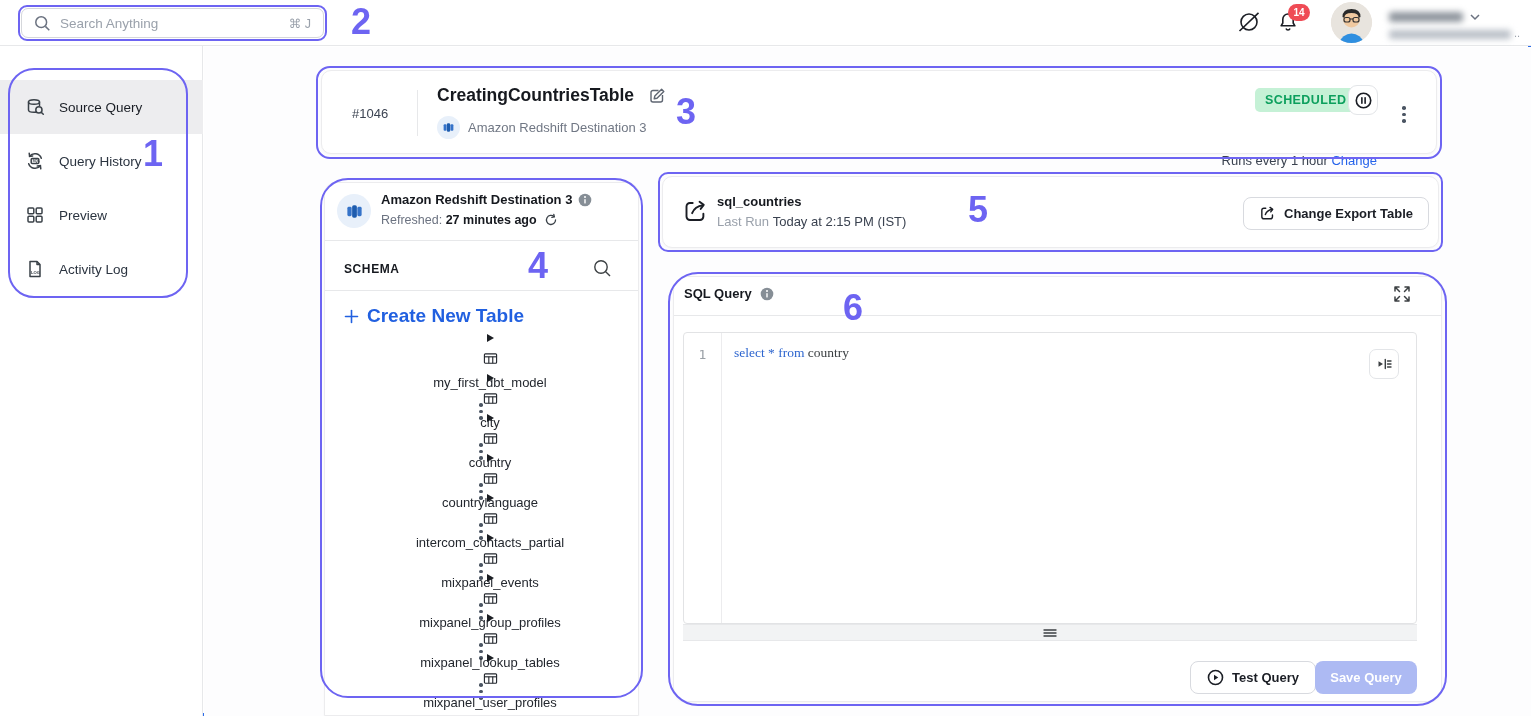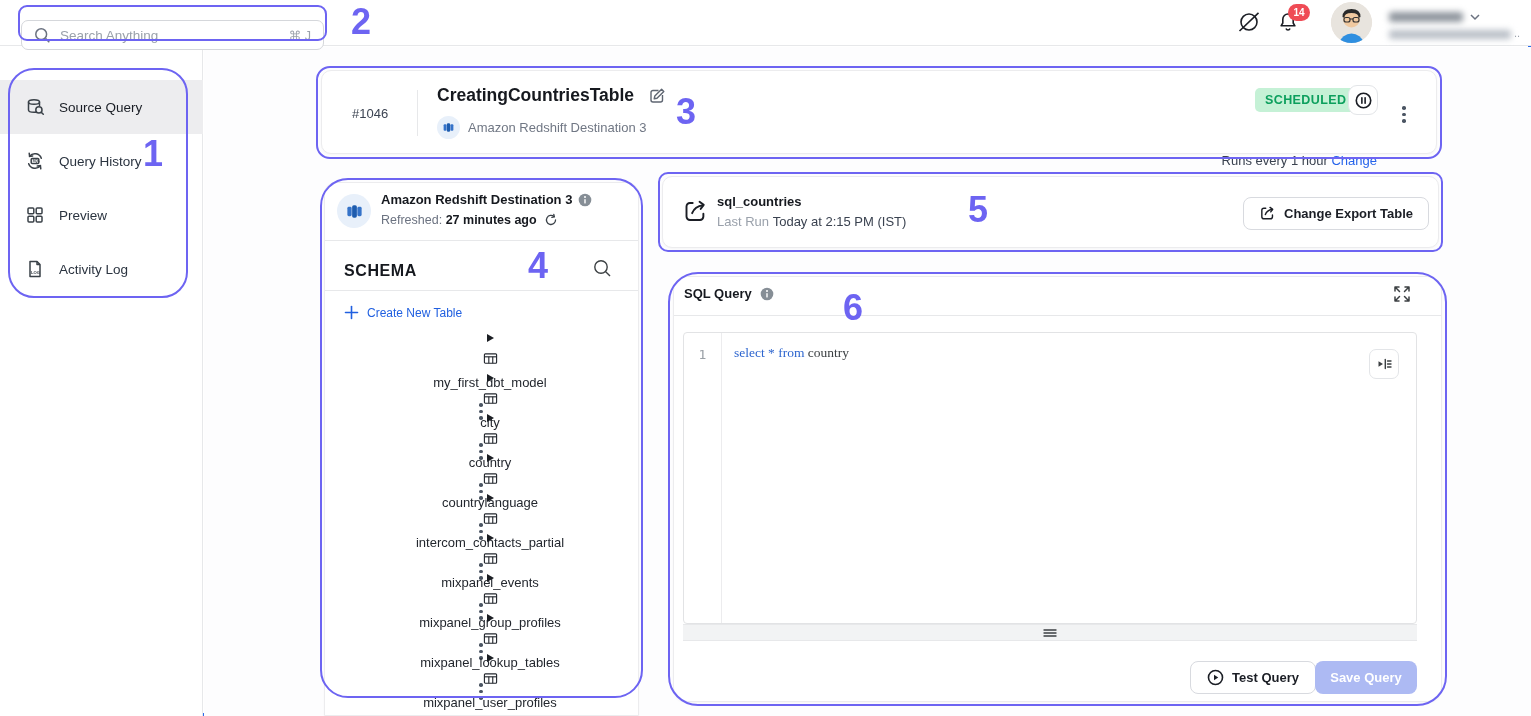--- a/index.html
+++ b/index.html
@@ -21,21 +21,21 @@
   *{margin:0;padding:0;box-sizing:border-box;}
   html,body{width:1531px;height:716px;overflow:hidden;}
   body{font-family:"Liberation Sans",sans-serif;background:#fff;}
   #screen{position:relative;width:1531px;height:716px;background:#fff;overflow:hidden;
           box-shadow:inset 0 0 0 3px var(--frame);}
   .abs{position:absolute;}
   
   .topbar{left:0;top:0;width:1531px;height:46px;background:#fff;border-bottom:1px solid var(--border);z-index:5;}
   .search-ann{left:18px;top:5px;width:309px;height:36px;border:2.5px solid var(--ann);border-radius:9px;pointer-events:none;z-index:8;}
   .search-box{left:21px;top:8px;width:303px;height:30px;border:1px solid #d5d7db;border-radius:7px;background:#fff;
-              display:flex;align-items:center;padding:0 12px;gap:9px;margin-top:12px;}
+              display:flex;align-items:center;padding:0 12px;gap:9px;}
   .search-ph{color:#9aa1ab;font-size:13.5px;flex:1;}
   .search-kbd{color:#9aa1ab;font-size:12.5px;}
   .ann-num{color:var(--ann);font-weight:700;font-size:36px;line-height:1;z-index:9;}
   .ann-box{border:2.5px solid var(--ann);pointer-events:none;z-index:7;}
   
   .badge-red{left:1288px;top:4px;min-width:22px;height:17px;background:#ef4b55;color:#fff;font-size:10px;font-weight:700;
              border-radius:9px;display:flex;align-items:center;justify-content:center;padding:8px 4px;z-index:6;}
   .avatar{left:1331px;top:2px;width:41px;height:41px;border-radius:50%;background:#e9e2da;overflow:hidden;}
   .blurbar{filter:blur(3px);border-radius:3px;}
   .dots2{color:#9aa1ab;font-size:11px;}
@@ -59,23 +59,23 @@
   .icon-btn{background:#fff;border:1px solid #e3e5e8;border-radius:9px;display:flex;align-items:center;justify-content:center;cursor:pointer;}
   .kebab{display:flex;flex-direction:column;gap:3px;align-items:center;cursor:pointer;padding:4px;}
   .kebab i{width:3.5px;height:3.5px;border-radius:50%;background:#4b5563;}
   .runs-text{font-size:13px;color:var(--text-mid);}
   .link{color:var(--link);cursor:pointer;}
   .rs-circle{border-radius:50%;background:#e8f0fa;display:flex;align-items:center;justify-content:center;}
   
   .schema-title{font-size:13px;font-weight:700;color:var(--text-dark);}
   .refreshed{font-size:12.5px;color:var(--text-grey);}
   .refreshed b{color:var(--text-dark);}
-  .schema-label{font-size:16px;font-weight:700;letter-spacing:.6px;color:var(--text-dark);}
+  .schema-label{font-size:12px;font-weight:700;letter-spacing:.6px;color:var(--text-dark);}
   .create-row{display:flex;align-items:center;gap:8px;cursor:pointer;}
-  .create-label{color:#2160e0;font-size:12px;font-weight:400;}
+  .create-label{color:#2160e0;font-size:19px;font-weight:700;}
   .tbl-row{position:absolute;left:324px;width:315px;height:40px;display:flex;align-items:center;gap:9px;padding-left:17px;cursor:pointer;flex-direction:column;}
   .caret{width:0;height:0;border-left:7px solid #1b1e23;border-top:4.5px solid transparent;border-bottom:4.5px solid transparent;}
   .tbl-name{font-size:13px;color:#23272e;flex:1;}
   .tbl-row .kebab{margin-right:18px;}
   
   .exp-name{font-size:13px;font-weight:700;color:var(--text-dark);}
   .exp-sub{font-size:13px;color:var(--text-light);}
   .exp-sub b{color:var(--text-mid);font-weight:500;}
   .btn{display:inline-flex;align-items:center;gap:8px;background:#fff;border:1px solid #d8dadf;border-radius:8px;
        font-size:13px;font-weight:700;color:#1b1e25;cursor:pointer;justify-content:center;font-family:"Liberation Sans",sans-serif;}

